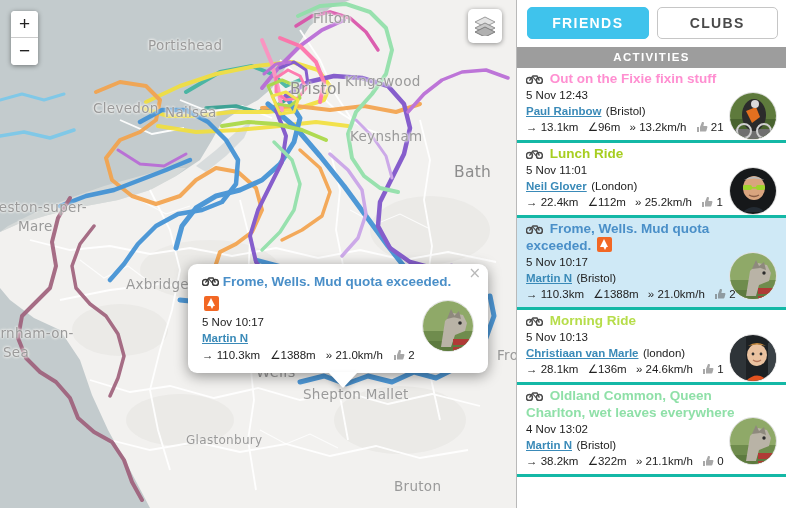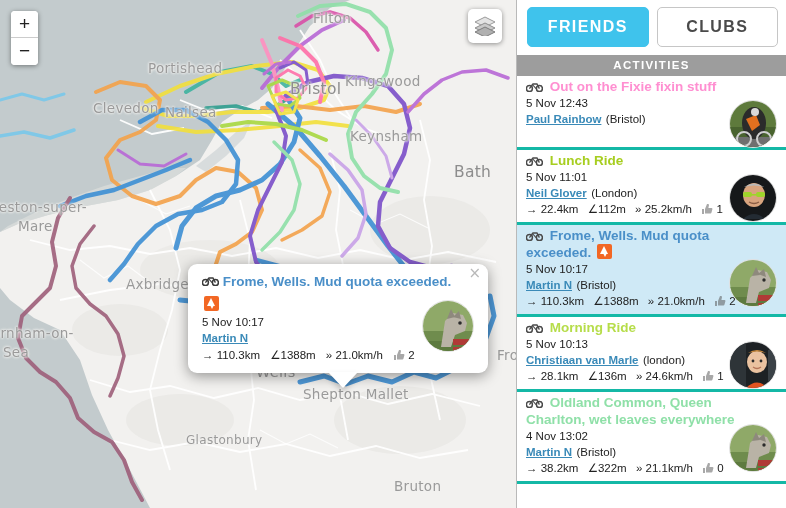--- a/index.html
+++ b/index.html
@@ -101,23 +101,23 @@
 
   
   #sidebar {
     width: 270px; height: 508px;
     background: #fff;
     border-left: 1px solid #b9b9b9;
     display: flex; flex-direction: column;
   }
   #tabs { display: flex; gap: 8px; padding: 7px 8px 8px 10px; background: #fff; }
   .tab {
-    flex: 1; height: 40px; border-radius: 5px;
+    flex: 1; height: 32px; border-radius: 5px;
     display: flex; align-items: center; justify-content: center;
-    font-size: 16px; font-weight: bold; letter-spacing: 1.4px;
+    font-size: 14px; font-weight: bold; letter-spacing: 1.4px;
     cursor: pointer; font-family: "Liberation Sans", sans-serif;
   }
   .tab.active { background: #3fc3ec; color: #fff; border: 1px solid #3fc3ec; }
   .tab.inactive { background: #fff; color: #4a4a4a; border: 1px solid #c6c6c6; }
 
   #activities-head {
     background: #9d9d9d; color: #fff;
     text-align: center; font-weight: bold;
     font-size: 11.5px; letter-spacing: 1.3px;
     padding: 4px 8px 5px;
@@ -288,21 +288,21 @@
             <path d="M268,86 L282,80 L296,86 L300,98 L290,106 L276,104 Z" stroke="#a8d840"></path>
             <path d="M272,96 L286,92 L298,100 L294,112 L280,114 Z" stroke="#f2e03b"></path>
             <path d="M280,68 L294,62 L306,70 L308,84" stroke="#7b4fc9"></path>
             <path d="M264,74 L276,64 L290,62" stroke="#b868d6"></path>
           </g>
         </g>
       </g>
     </svg>
 
     <div>
-      <div class="map-label" style="left:148px;top:60px;font-size:13.5px;">Portishead</div>
+      <div class="map-label" style="left:148px;top:37px;font-size:13.5px;">Portishead</div>
       <div class="map-label" style="left:93px;top:100px;font-size:13.5px;">Clevedon</div>
       <div class="map-label" style="left:165px;top:104px;font-size:13.5px;">Nailsea</div>
       <div class="map-label" style="left:313px;top:10px;font-size:13.5px;">Filton</div>
       <div class="map-label" style="left:290px;top:80px;font-size:15.5px;color:#8d8d8d;">Bristol</div>
       <div class="map-label" style="left:345px;top:73px;font-size:13.5px;">Kingswood</div>
       <div class="map-label" style="left:350px;top:128px;font-size:13.5px;">Keynsham</div>
       <div class="map-label" style="left:454px;top:163px;font-size:15.5px;color:#8d8d8d;">Bath</div>
       <div class="map-label" style="left:-14px;top:199px;font-size:13.5px;">Weston-super-</div>
       <div class="map-label" style="left:18px;top:218px;font-size:13.5px;">Mare</div>
       <div class="map-label" style="left:126px;top:276px;font-size:13.5px;">Axbridge</div>
@@ -405,20 +405,31 @@
             <circle cx="25" cy="11" r="4" fill="#d9d9d9"></circle>
             <circle cx="14" cy="38" r="7" fill="none" stroke="#cfcfcf" stroke-width="2"></circle>
             <circle cx="34" cy="38" r="7" fill="none" stroke="#cfcfcf" stroke-width="2"></circle>
           </svg>
         </div>
         <div class="act-time">5 Nov 12:43</div>
         <div>
           <span class="act-user">Paul Rainbow</span>
           <span class="act-city">(Bristol)</span>
         </div>
+        <div class="act-stats">
+          <span class="sp"><span>→</span> <span>13.1km</span></span>
+          <span class="sp"><span>∠</span><span>96m</span></span>
+          <span class="sp"><span>»</span> <span>13.2km/h</span></span>
+          <span class="sp">
+            <svg width="12" height="12" viewBox="0 0 12 12" style="vertical-align:-2px">
+              <path d="M1,6 h2 v5 h-2 z M4,6 l2,-5 h1 a1,1 0 0 1 1,1 l-0.6,3 h3 a1,1 0 0 1 1,1.2 l-1,3.5 a1,1 0 0 1 -1,0.8 h-5.4 z" fill="#a8a8a8"></path>
+            </svg>
+            <span>21</span>
+          </span>
+        </div>
       </div>
 
       <div class="act">
         <div class="act-title" style="color:#a7ce20">
           <svg class="bike" width="17" height="11" viewBox="0 0 17 11">
             <circle cx="3.4" cy="7.6" r="3" fill="none" stroke="#4a4a4a" stroke-width="1.5"></circle>
             <circle cx="13.4" cy="7.6" r="3" fill="none" stroke="#4a4a4a" stroke-width="1.5"></circle>
             <path d="M3.4,7.6 L7,3 L11,3 L13.4,7.6" fill="none" stroke="#4a4a4a" stroke-width="1.3"></path>
             <path d="M6,3 L10,7.6" stroke="#4a4a4a" stroke-width="1.1" fill="none"></path>
           </svg>

